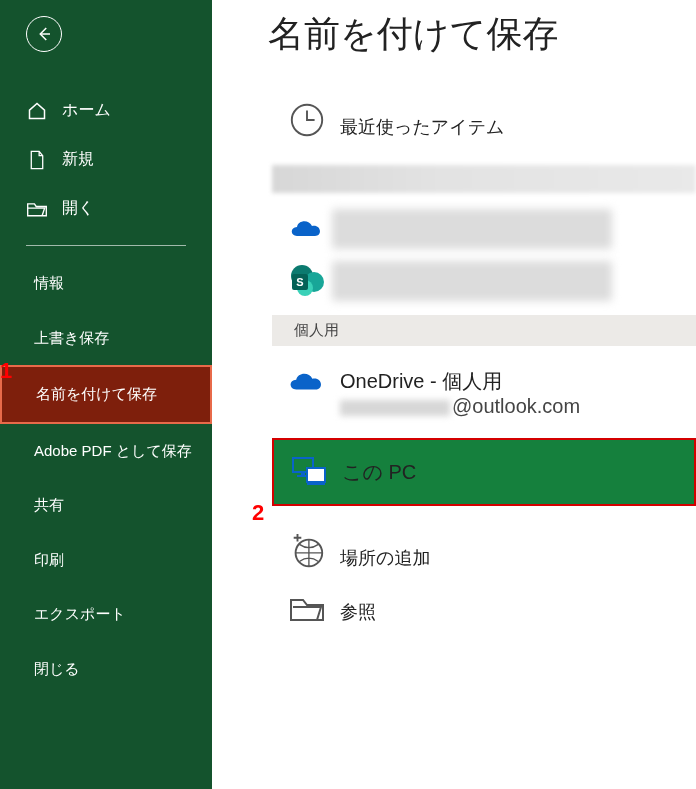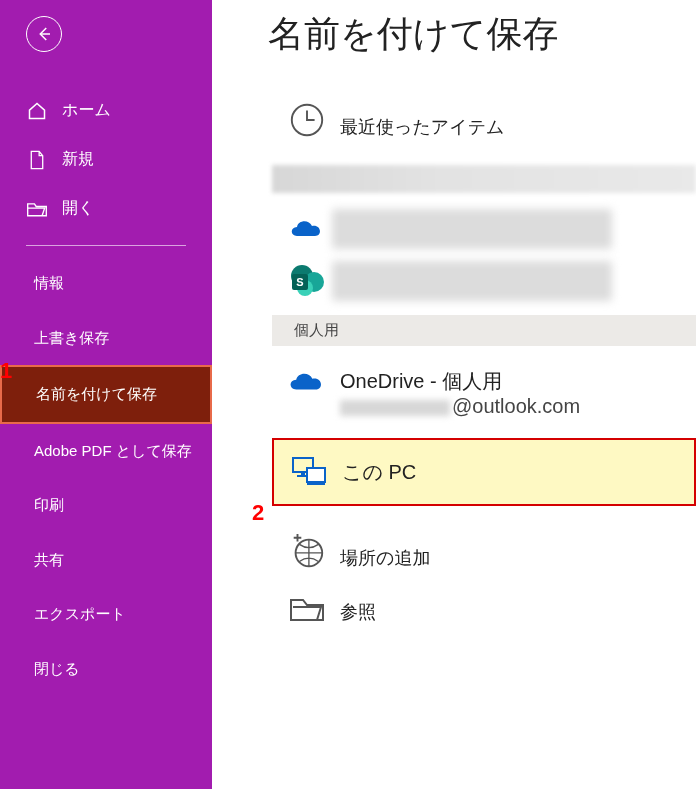--- a/index.html
+++ b/index.html
@@ -6,21 +6,21 @@
   body {
     font-family: "Yu Gothic UI", "Meiryo", sans-serif;
     width: 696px;
     height: 789px;
     display: flex;
     overflow: hidden;
     background: #fff;
   }
   .sidebar {
     width: 212px;
-    background: #a21caf;
+    background: #14532d;
     color: #fff;
     padding-top: 16px;
     position: relative;
     flex-shrink: 0;
   }
   .back-btn {
     width: 36px; height: 36px;
     border: 1.5px solid #fff;
     border-radius: 50%;
     margin-left: 26px;
@@ -109,21 +109,21 @@
     margin: 8px 0 12px 60px;
   }
   .onedrive-row { margin-left:60px; display:flex; align-items:flex-start; padding:10px 0 20px 10px; cursor:pointer;}
   .onedrive-row .tcol { margin-left:8px; }
   .onedrive-row .ttl { font-size:20px; color:#222; }
   .onedrive-row .eml { font-size:20px; color:#444; }
   .eml .blurred { display:inline-block; width:110px; height:16px; background:#d7d7d7; filter:blur(3px); vertical-align:middle; margin-right:2px;}
   .pc-row {
     margin-left: 60px;
     border: 2px solid #d40000;
-    background: #fef9c3;
+    background: #15803d;
     display:flex; align-items:center;
     padding: 14px 0 14px 10px;
     cursor:pointer;
   }
   .pc-row .loc-text { font-size: 20px; }
   .spacer-v { height: 14px; }
 </style>
 </head>
 <body>
 
@@ -163,22 +163,22 @@
       </span>
       <span>開く</span>
     </div>
 
     <div class="nav-divider"></div>
 
     <div class="nav-sub">情報</div>
     <div class="nav-sub">上書き保存</div>
     <div class="nav-sub active">名前を付けて保存</div>
     <div class="nav-sub">Adobe PDF として保存</div>
+    <div class="nav-sub">共有</div>
     <div class="nav-sub">印刷</div>
-    <div class="nav-sub">共有</div>
     <div class="nav-sub">エクスポート</div>
     <div class="nav-sub">閉じる</div>
   </div>
 </div>
 
 <div class="main">
   <div class="page-title">名前を付けて保存</div>
 
   <div class="loc-row">
     <span class="loc-icon">

